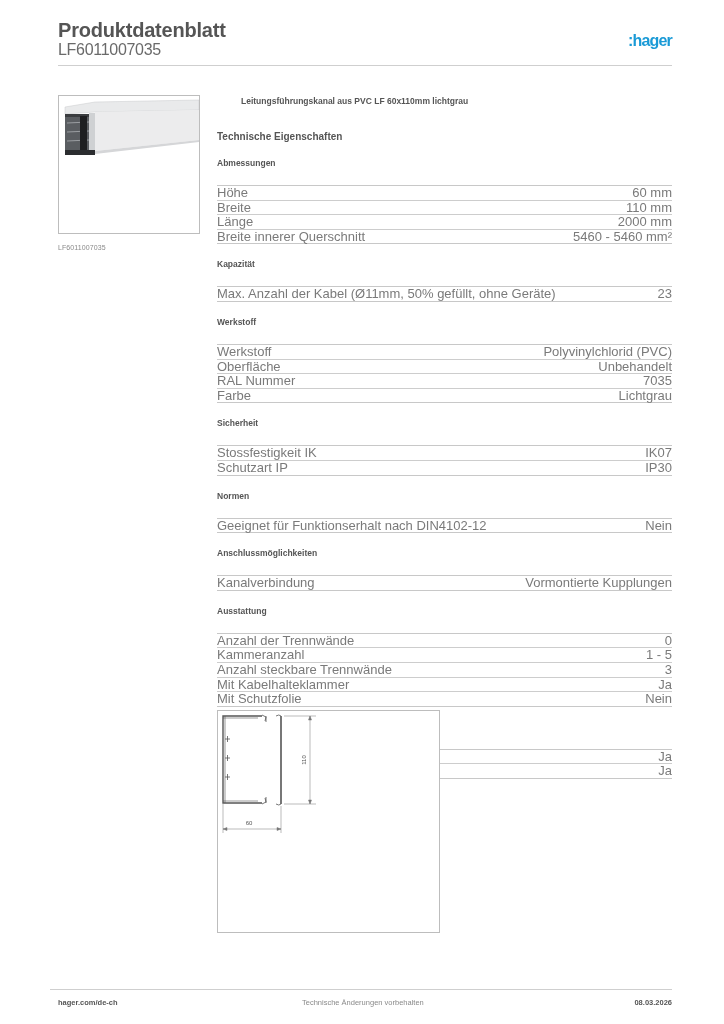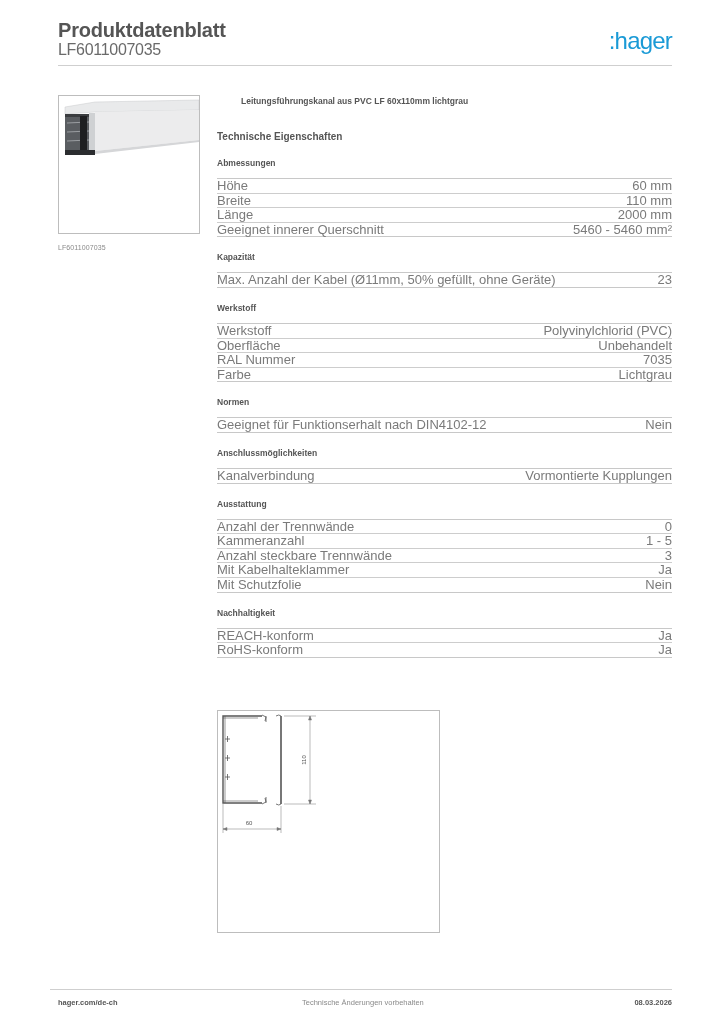--- a/index.html
+++ b/index.html
@@ -2,33 +2,33 @@
 <html><head>
   <meta charset="utf-8">
   <style>
     * { box-sizing: border-box; margin: 0; padding: 0; }
     html, body { width: 724px; height: 1024px; background: #ffffff; overflow: hidden; }
     body { font-family: "Liberation Sans", sans-serif; color: #6b6b6b; position: relative; }
 
     .header { position: absolute; left: 58px; top: 21px; width: 614px; height: 50px; }
     .header .title { font-size: 20px; font-weight: bold; color: #555555; line-height: 19px; letter-spacing: -0.2px; }
     .header .code { font-size: 16px; color: #6a6a6a; line-height: 19px; letter-spacing: -0.3px; }
-    .header .logo { position: absolute; right: 0; top: 7px; font-size: 24px; font-weight: normal; color: #1a9ad6; letter-spacing: -0.8px; line-height: 26px; }
+    .header .logo { position: absolute; right: 0; top: 7px; font-size: 16px; font-weight: bold; color: #1a9ad6; letter-spacing: -0.8px; line-height: 26px; }
     .header-rule { position: absolute; left: 58px; top: 65px; width: 614px; height: 1px; background: #cfcfcf; }
 
     .product-image { position: absolute; left: 58px; top: 95px; width: 142px; height: 139px; border: 1px solid #bdbdbd; background: #fff; overflow: hidden; }
     .product-caption { position: absolute; left: 58px; top: 244px; font-size: 7px; color: #8a8a8a; letter-spacing: 0.1px; }
 
     .main { position: absolute; left: 217px; top: 95px; width: 455px; }
     .product-desc { font-size: 8.5px; font-weight: bold; color: #555; height: 12px; line-height: 12px; margin-left: 24px; }
     .tech-title { font-size: 10px; font-weight: bold; color: #555; margin-top: 24px; height: 12px; line-height: 12px; }
 
     .section { margin-top: 14px; }
     .section:first-of-type { margin-top: 14px; }
-    .section-title { font-size: 8.5px; font-weight: bold; color: #555; height: 12px; line-height: 12px; border-bottom: 1.5px solid #c8c8c8; padding-bottom: 9px; box-sizing: content-box; }
+    .section-title { font-size: 8.5px; font-weight: bold; color: #555; height: 12px; line-height: 12px; border-bottom: 1.5px solid #c8c8c8; padding-bottom: 16px; box-sizing: content-box; }
     .row { display: flex; justify-content: space-between; height: 14.6px; line-height: 13px; font-size: 13px; color: #7a7a7a; border-bottom: 1px solid #cdcdcd; }
     .row:last-child { border-bottom: 1.5px solid #c8c8c8; }
     .row .val { text-align: right; }
 
     .drawings-title { position: absolute; left: 217px; top: 690px; font-size: 8.5px; font-weight: bold; color: #555; margin-top: 32px; }
     .drawing-box { position: absolute; left: 217px; top: 710px; width: 223px; height: 223px; border: 1px solid #bdbdbd; background: #fff; }
 
     .footer-rule { position: absolute; left: 50px; top: 989px; width: 622px; height: 1px; background: #cfcfcf; }
     .footer { position: absolute; left: 58px; top: 998px; width: 614px; height: 12px; font-size: 7.5px; }
     .footer .left { position: absolute; left: 0; top: 0; font-weight: bold; color: #555; }
@@ -77,21 +77,21 @@
       </div>
     <div class="row">
         <span>Breite</span>
         <span class="val">110 mm</span>
       </div>
     <div class="row">
         <span>Länge</span>
         <span class="val">2000 mm</span>
       </div>
     <div class="row">
-        <span>Geeignet innerer Querschnitt</span>
+        <span>Breite innerer Querschnitt</span>
         <span class="val">5460 - 5460 mm²</span>
       </div>
   </div>
 
   <div class="section">
     <div class="section-title">Kapazität</div>
     <div class="row">
         <span>Max. Anzahl der Kabel (Ø11mm, 50% gefüllt, ohne Geräte)</span>
         <span class="val">23</span>
       </div>
@@ -110,20 +110,31 @@
     <div class="row">
         <span>RAL Nummer</span>
         <span class="val">7035</span>
       </div>
     <div class="row">
         <span>Farbe</span>
         <span class="val">Lichtgrau</span>
       </div>
   </div>
 
+  <div class="section">
+    <div class="section-title">Sicherheit</div>
+    <div class="row">
+        <span>Stossfestigkeit IK</span>
+        <span class="val">IK07</span>
+      </div>
+    <div class="row">
+        <span>Schutzart IP</span>
+        <span class="val">IP30</span>
+      </div>
+  </div>
 
   <div class="section">
     <div class="section-title">Normen</div>
     <div class="row">
         <span>Geeignet für Funktionserhalt nach DIN4102-12</span>
         <span class="val">Nein</span>
       </div>
   </div>
 
 

